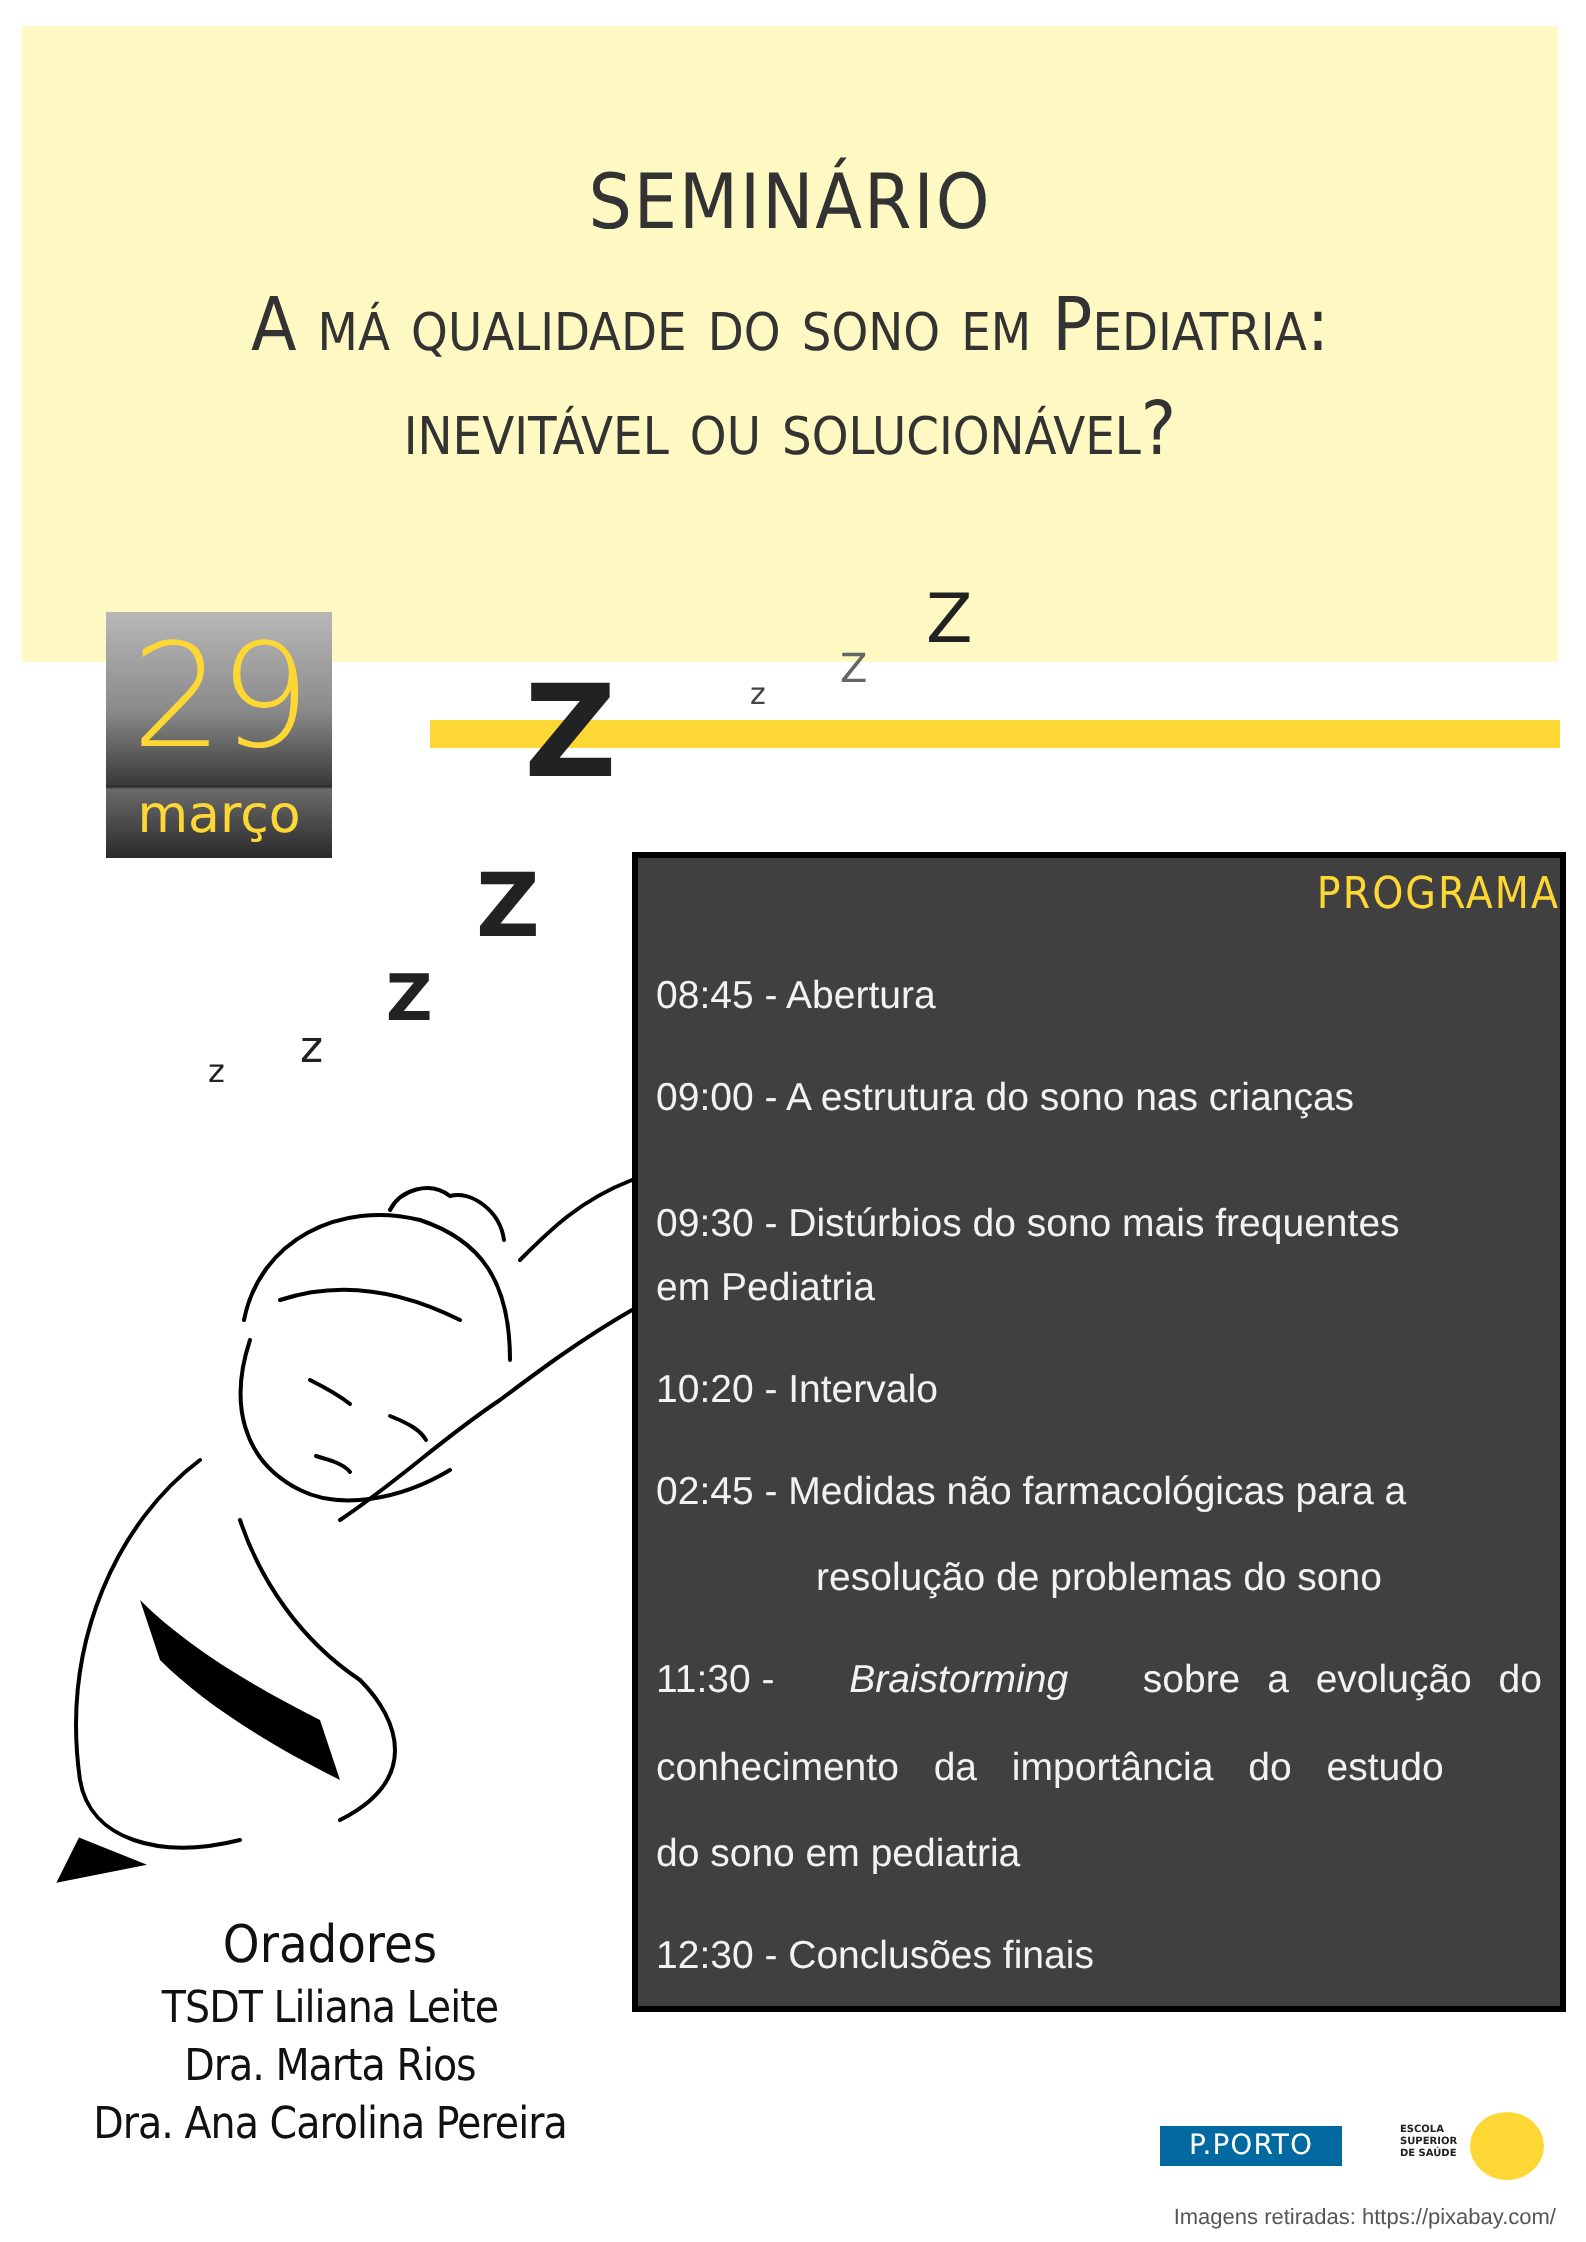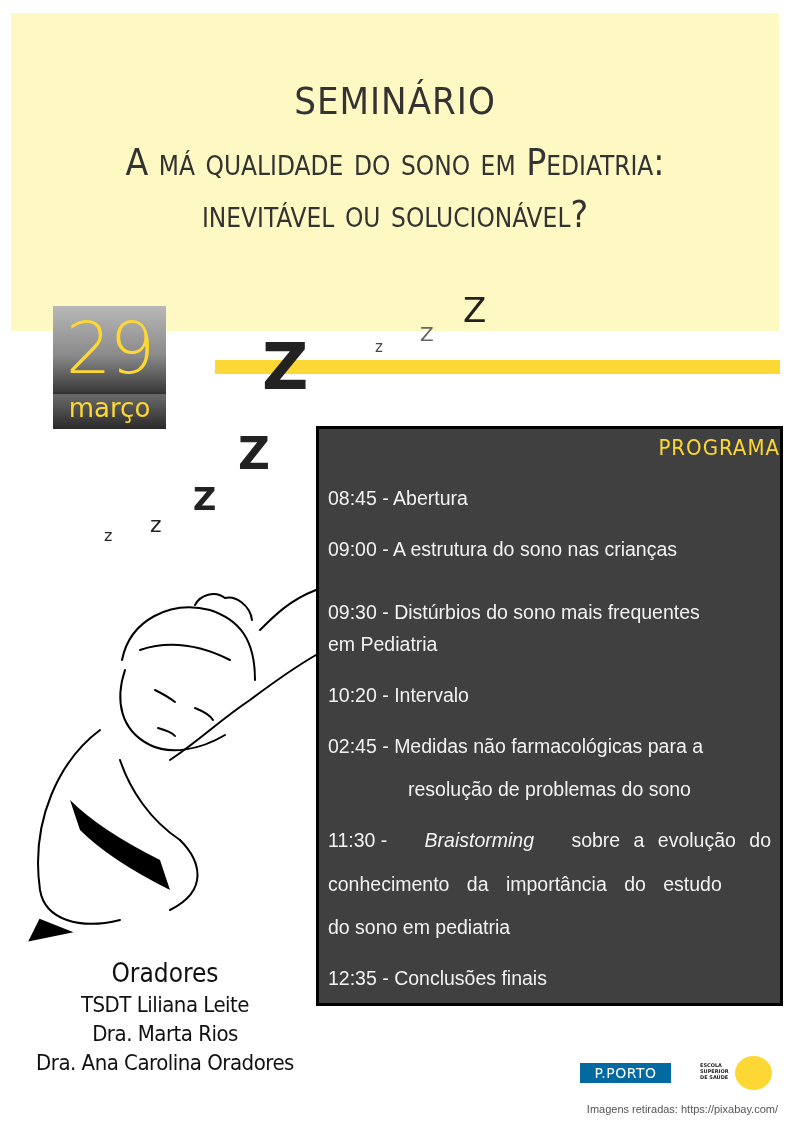--- a/index.html
+++ b/index.html
@@ -83,28 +83,28 @@
   <div class="prog-line" style="top:255px;">10:20 - Intervalo</div>
   <div class="prog-line" style="top:306px;">02:45 - Medidas não farmacológicas para a</div>
   <div class="prog-line" style="top:349px;text-align:center;">resolução de problemas do sono</div>
   <div class="prog-line" style="top:400px;display:flex;justify-content:space-between;">
     <span>11:30 -</span>
     <i>Braistorming</i>
     <span style="word-spacing:8px;">sobre a evolução do</span>
   </div>
   <div class="prog-line" style="top:444px;word-spacing:12px;">conhecimento da importância do estudo</div>
   <div class="prog-line" style="top:487px;">do sono em pediatria</div>
-  <div class="prog-line" style="top:538px;">12:35 - Conclusões finais</div>
+  <div class="prog-line" style="top:538px;">12:30 - Conclusões finais</div>
 </div>
 
 <div class="speakers">
   <div class="sp-title">Oradores</div>
   <div class="sp-name">TSDT Liliana Leite</div>
   <div class="sp-name">Dra. Marta Rios</div>
-  <div class="sp-name">Dra. Ana Carolina Oradores</div>
+  <div class="sp-name">Dra. Ana Carolina Pereira</div>
 </div>
 
 <div class="pporto">P.PORTO</div>
 <div class="ess-text">
   <div>ESCOLA</div>
   <div>SUPERIOR</div>
   <div>DE SAÚDE</div>
 </div>
 <div class="ess-circle"></div>
 

